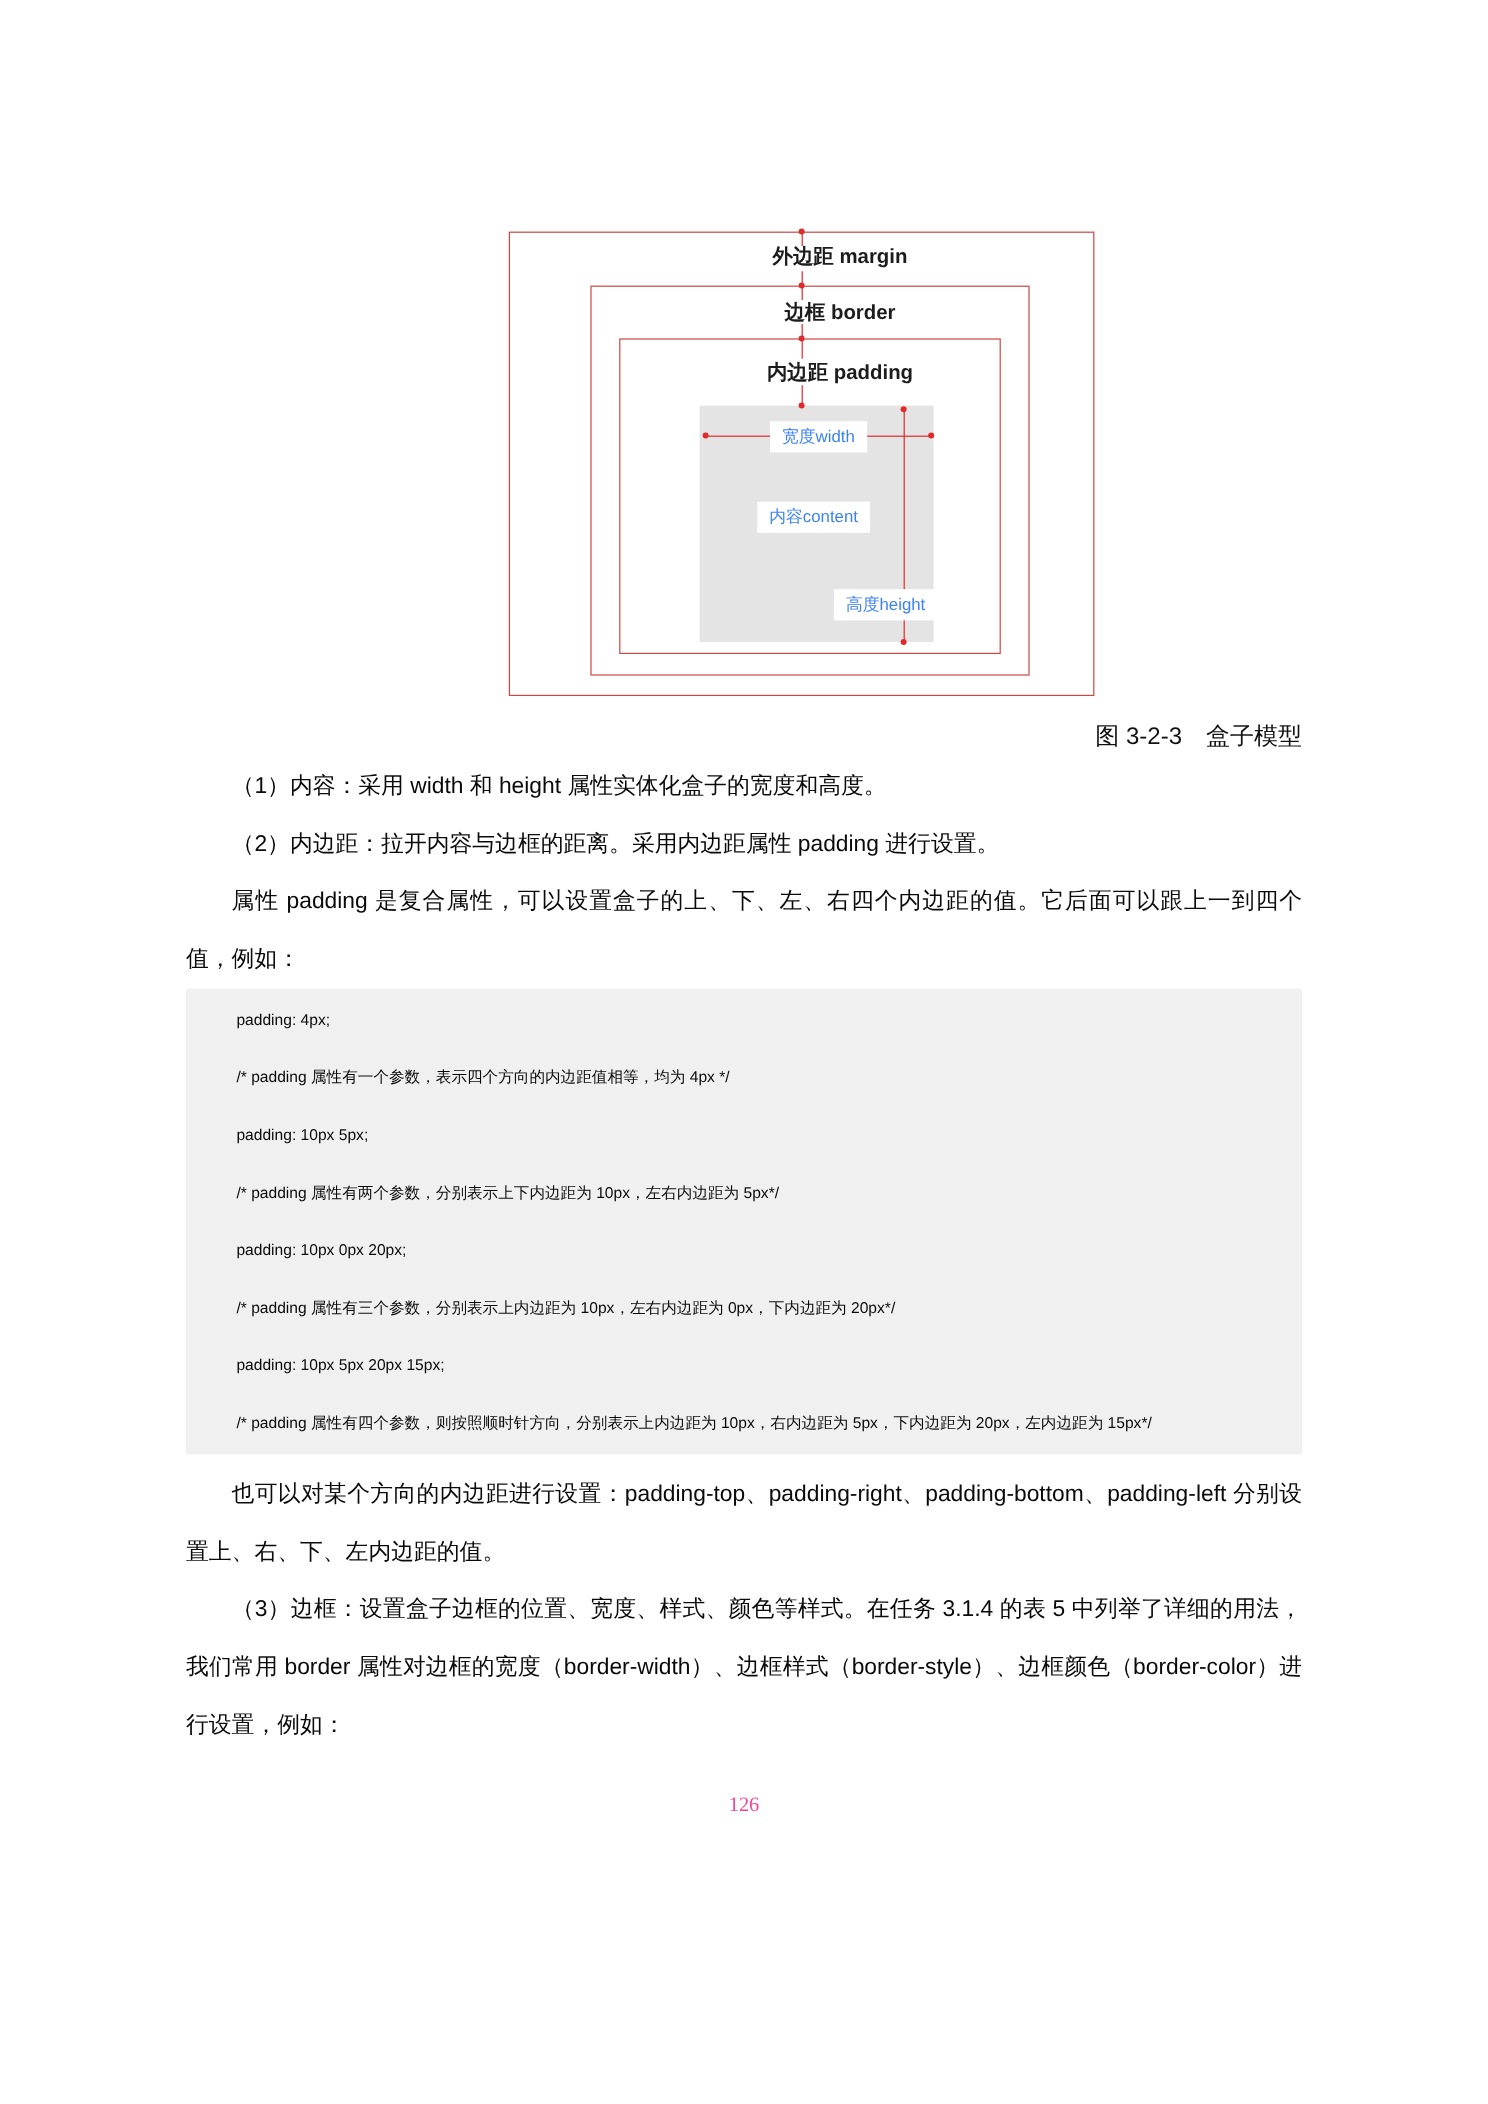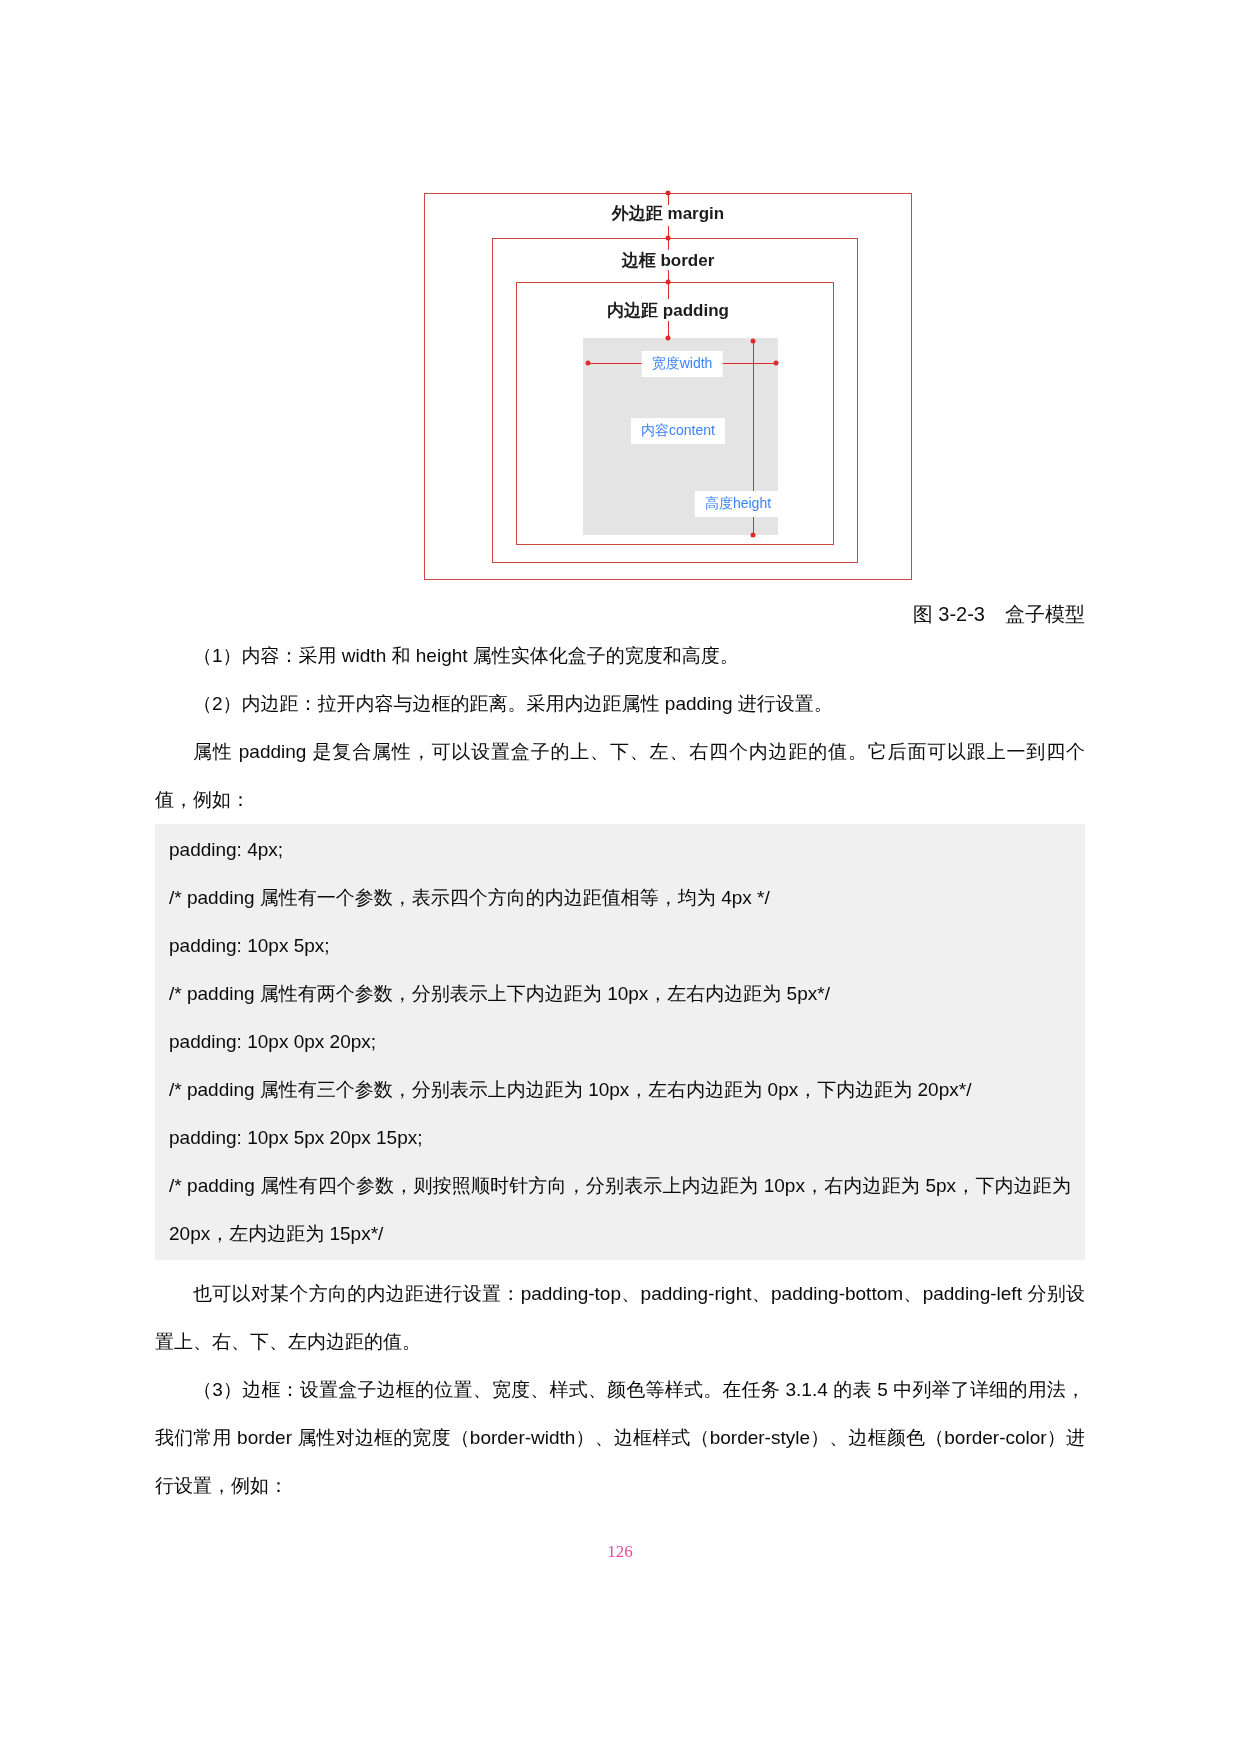--- a/index.html
+++ b/index.html
@@ -14,21 +14,21 @@
     background:#ffffff;color:#000;
     font-family:"Liberation Serif",serif;
   }
   .page{width:930px;margin:0 auto;padding:0 155px;}
   
   .figure{position:relative;width:488px;height:412px;margin:170px 0 0 269px;}
   .rbox{position:absolute;border:1px solid var(--boxborder);box-sizing:border-box;background:transparent;}
   .contentbg{position:absolute;background:var(--contentbg);}
   .dlabel{
     position:absolute;left:0;width:488px;text-align:center;
-    font-family:"Liberation Sans",sans-serif;font-weight:bold;font-size:17px;color:#1c1c1c;
+    font-family:"Liberation Sans",sans-serif;font-weight:bold;font-size:17px;color:#1c1c1c;padding-left:32px;
   }
   .vstub{position:absolute;width:1px;background:var(--line);}
   .hline{position:absolute;height:1px;background:var(--line);}
   .vline{position:absolute;width:1px;background:var(--line);}
   .dot{position:absolute;width:5px;height:5px;border-radius:50%;background:var(--line);transform:translate(-50%,-50%);}
   .wlabel{
     position:absolute;transform:translate(-50%,-50%);background:#fff;
     padding:4px 10px;white-space:nowrap;
     font-family:"Liberation Sans",sans-serif;font-size:14px;color:#3b82f6;
   }
@@ -36,21 +36,21 @@
   .caption{
     text-align:right;font-size:20px;line-height:36px;margin-top:14px;color:#111;
   }
   .para{
     margin:0;font-size:19px;line-height:48px;text-align:justify;text-indent:2em;color:#0a0a0a;
   }
   .code{
     background:var(--codebg);margin:0 0 10px 0;padding:2px 14px;
   }
   .code-line{
-    font-size:19px;line-height:48px;color:#0a0a0a;text-align:justify;
+    font-size:13px;line-height:48px;color:#0a0a0a;text-align:justify;margin-left:28px;
   }
   .lat{font-family:"Liberation Sans",sans-serif;}
   .pageno{
     text-align:center;font-size:17px;margin-top:32px;color:#ec4899;
   }
 </style>
 </head>
 <body>
 
 <div class="page">

